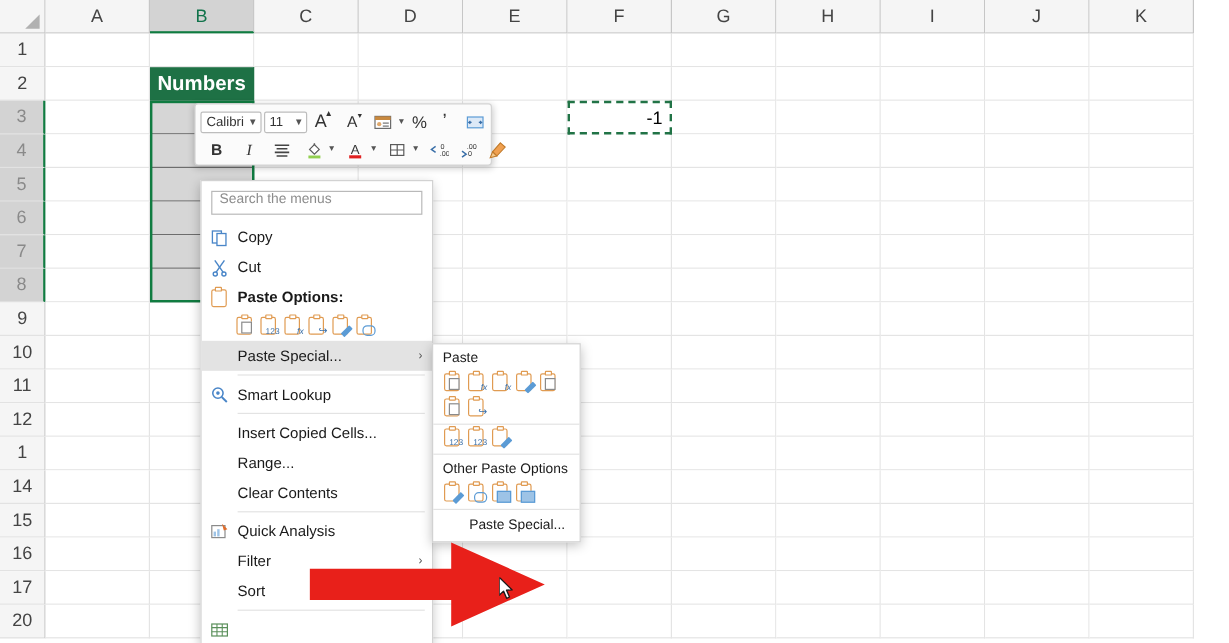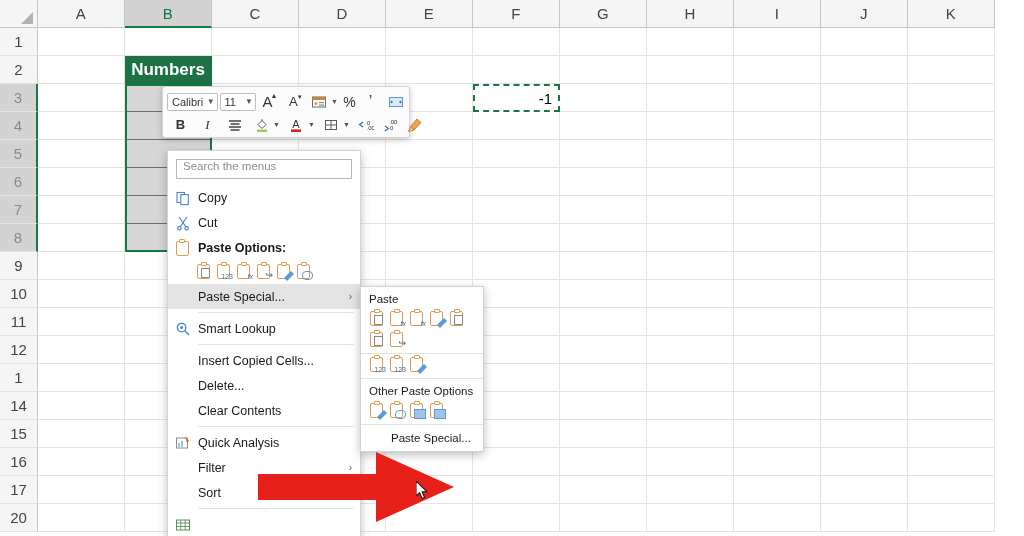--- a/index.html
+++ b/index.html
@@ -630,21 +630,21 @@
         </span>
         <span class="lb">Smart Lookup</span>
       </div>
       <div class="mi-sep"></div>
       <div class="mi">
         <span class="ic"></span>
         <span class="lb">Insert Copied Cells...</span>
       </div>
       <div class="mi">
         <span class="ic"></span>
-        <span class="lb">Delete...</span>
+        <span class="lb">Range...</span>
       </div>
       <div class="mi">
         <span class="ic"></span>
         <span class="lb">Clear Contents</span>
       </div>
       <div class="mi-sep"></div>
       <div class="mi">
         <span class="ic">
           <svg viewBox="0 0 16 16" class="smico">
             <rect x="1.5" y="3" width="11" height="10" fill="#fff" stroke="#8a8a8a" stroke-width="1"></rect>

